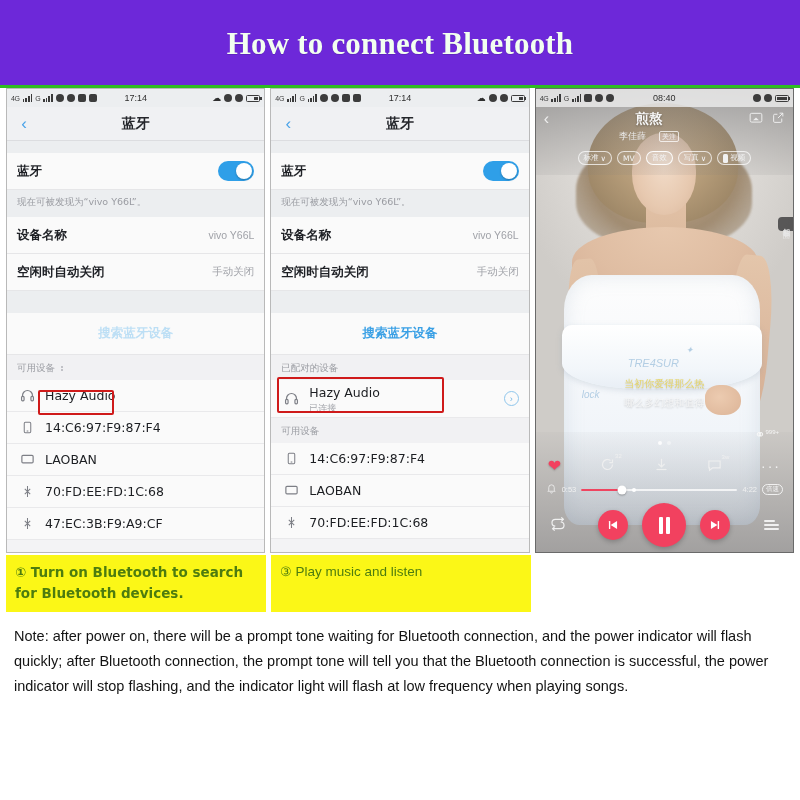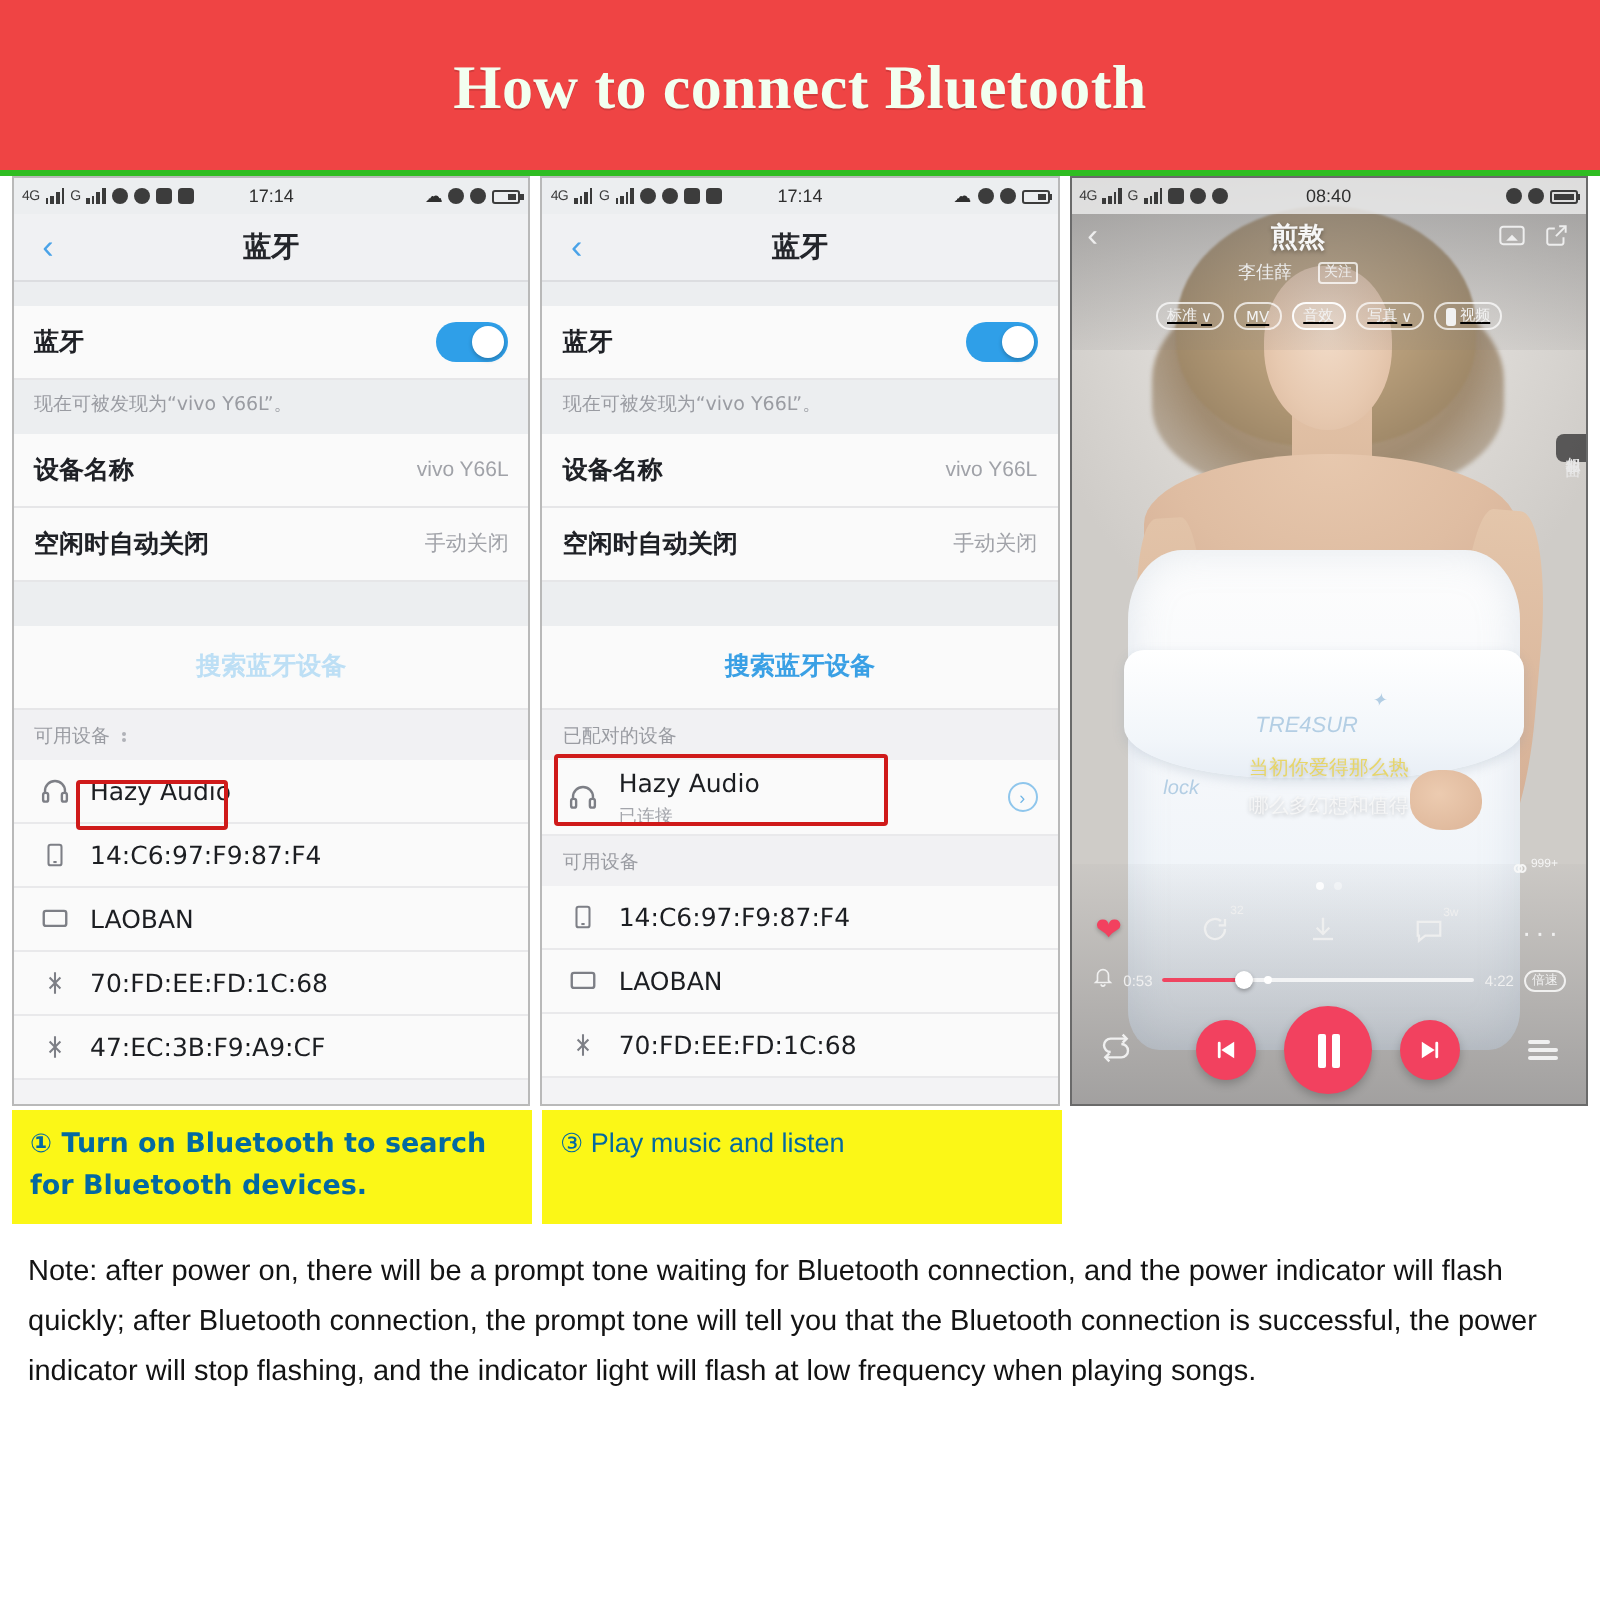--- a/index.html
+++ b/index.html
@@ -6,21 +6,21 @@
   body {
     width: 800px; height: 800px;
     font-family: "Liberation Sans", sans-serif;
     background: #ffffff;
     overflow: hidden;
     position: relative;
   }
   
   .header {
     height: 88px;
-    background: #ef4444;
+    background: #6d28d9;
     display: flex; align-items: center; justify-content: center;
     position: relative;
   }
   .header::after {
     content: ""; position: absolute; left: 0; right: 0; bottom: 0;
     height: 3px; background: #2fbd22;
   }
   .header-title {
     color: #f2fff0;
     font-family: "Liberation Serif", "DejaVu Serif", serif;
@@ -254,21 +254,21 @@
   .p3-artist { font-size: 9px; color: #ececec; font-family: "DejaVu Sans", sans-serif; }
   .p3-follow {
     font-size: 7px; color: #efefef; border: 1px solid rgba(255,255,255,.75);
     border-radius: 2px; padding: 0 2px; line-height: 9px;
   }
   .p3-navicons { display: flex; gap: 9px; align-items: center; }
   .p3-navicons .gl { font-size: 13px; opacity: .95; }
 
   .chips {
     position: absolute; left: 0; right: 0; top: 62px;
-    display: flex; justify-content: center; gap: 5px; padding: 0 6px; text-decoration: underline;
+    display: flex; justify-content: center; gap: 5px; padding: 0 6px;
   }
   .chip {
     border: 1px solid rgba(255,255,255,.72);
     border-radius: 9px;
     padding: 1px 5px;
     font-size: 7.5px; color: #f2f2f2;
     display: flex; align-items: center; gap: 2px;
     background: rgba(255,255,255,.06);
     font-family: "DejaVu Sans", sans-serif;
     white-space: nowrap;
@@ -357,21 +357,21 @@
   .pause-bars i { width: 4px; height: 17px; background: #fff; border-radius: 1px; display: block; }
   .list-ico { display: flex; flex-direction: column; gap: 2.5px; }
   .list-ico i { width: 15px; height: 1.6px; background: #f0f0f0; display: block; border-radius: 1px; }
   .list-ico i:first-child { width: 11px; }
 
   
   .captions { display: flex; gap: 5px; padding: 0 6px; margin-top: 2px; }
   .cap {
     background: #fbf717; width: 260px; min-height: 56px;
     padding: 7px 9px 8px;
-    color: #0369a1;
+    color: #4d7c0f;
   }
   .cap .t { font-size: 13.5px; line-height: 1.55; }
   .cap.b .t { font-weight: bold; font-family: "DejaVu Sans", sans-serif; }
   .cap .circnum {
     font-size: 13px;
   }
 
   
   .note {
     padding: 12px 14px 0 14px;

